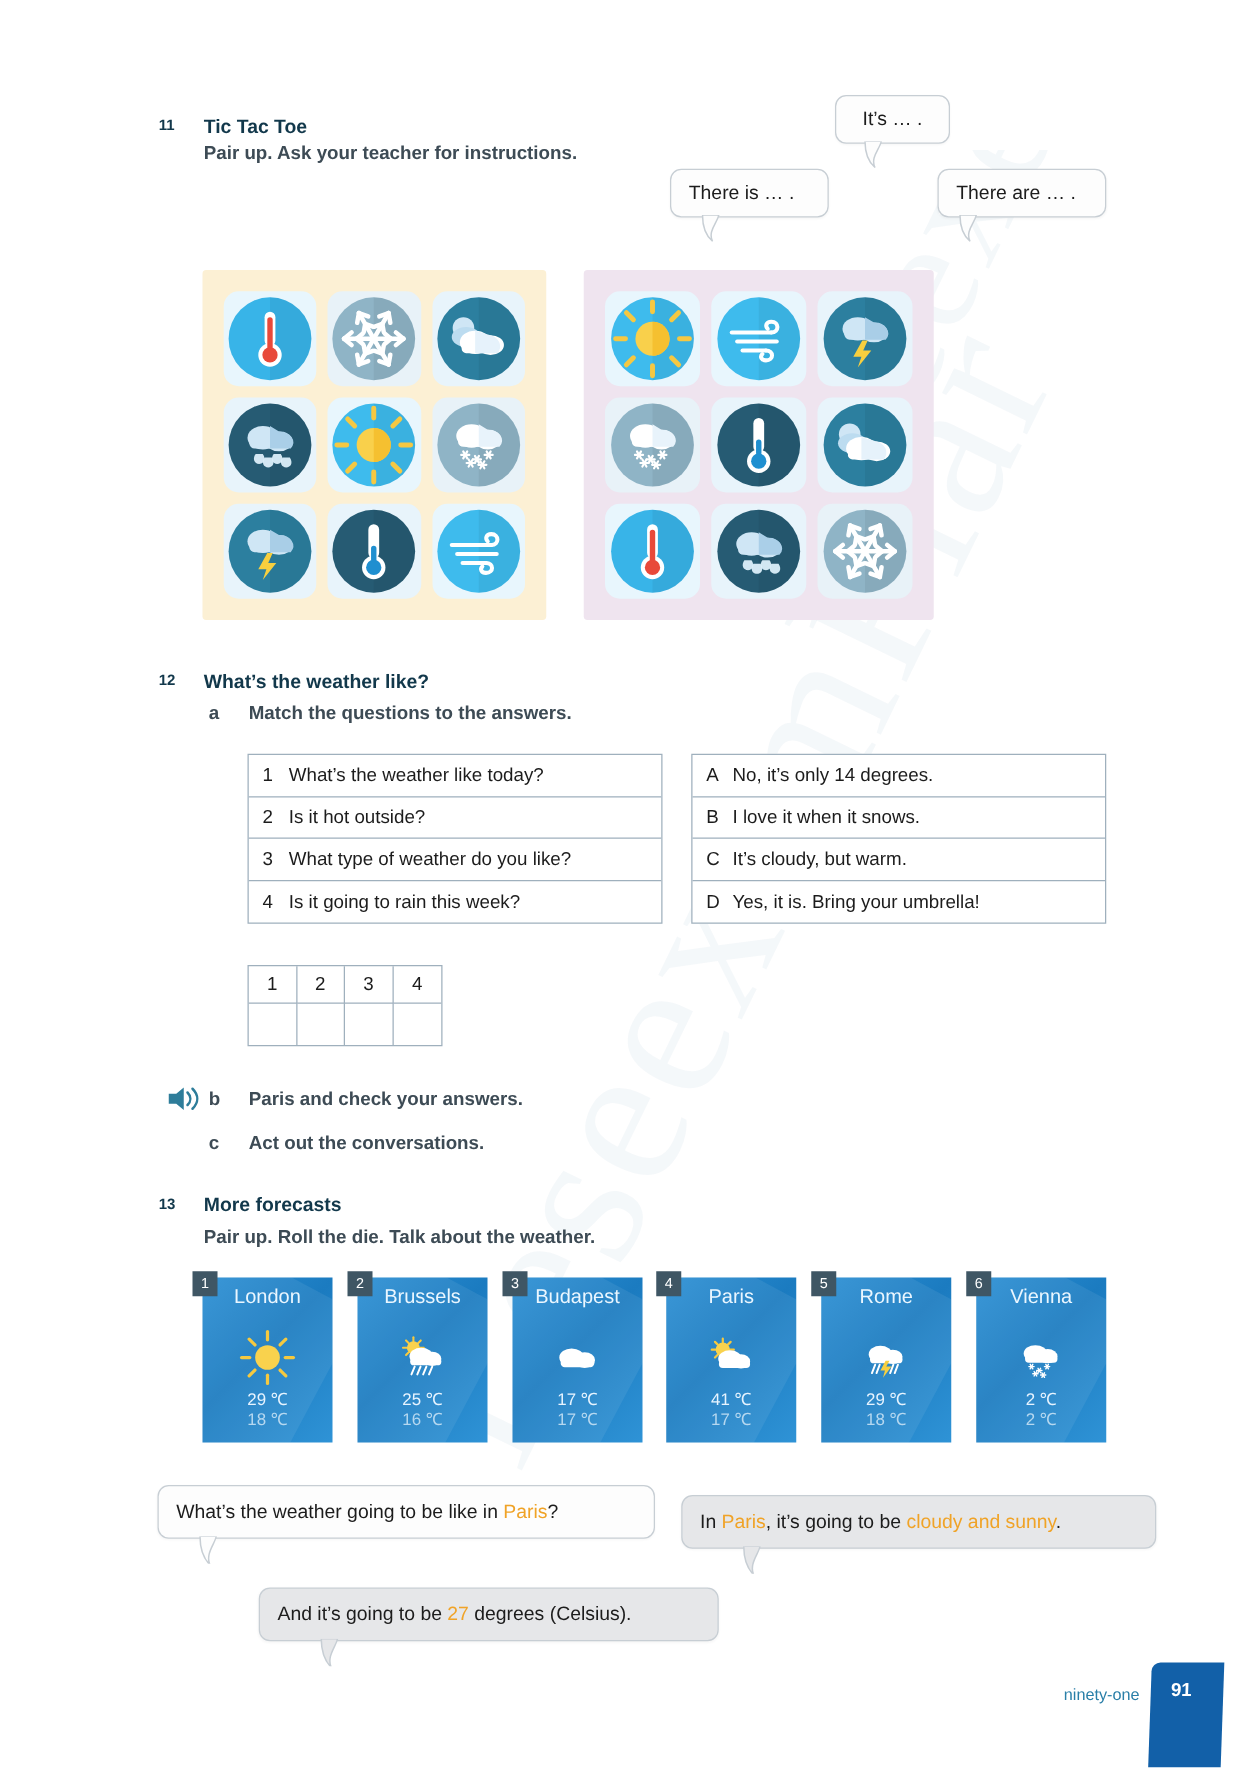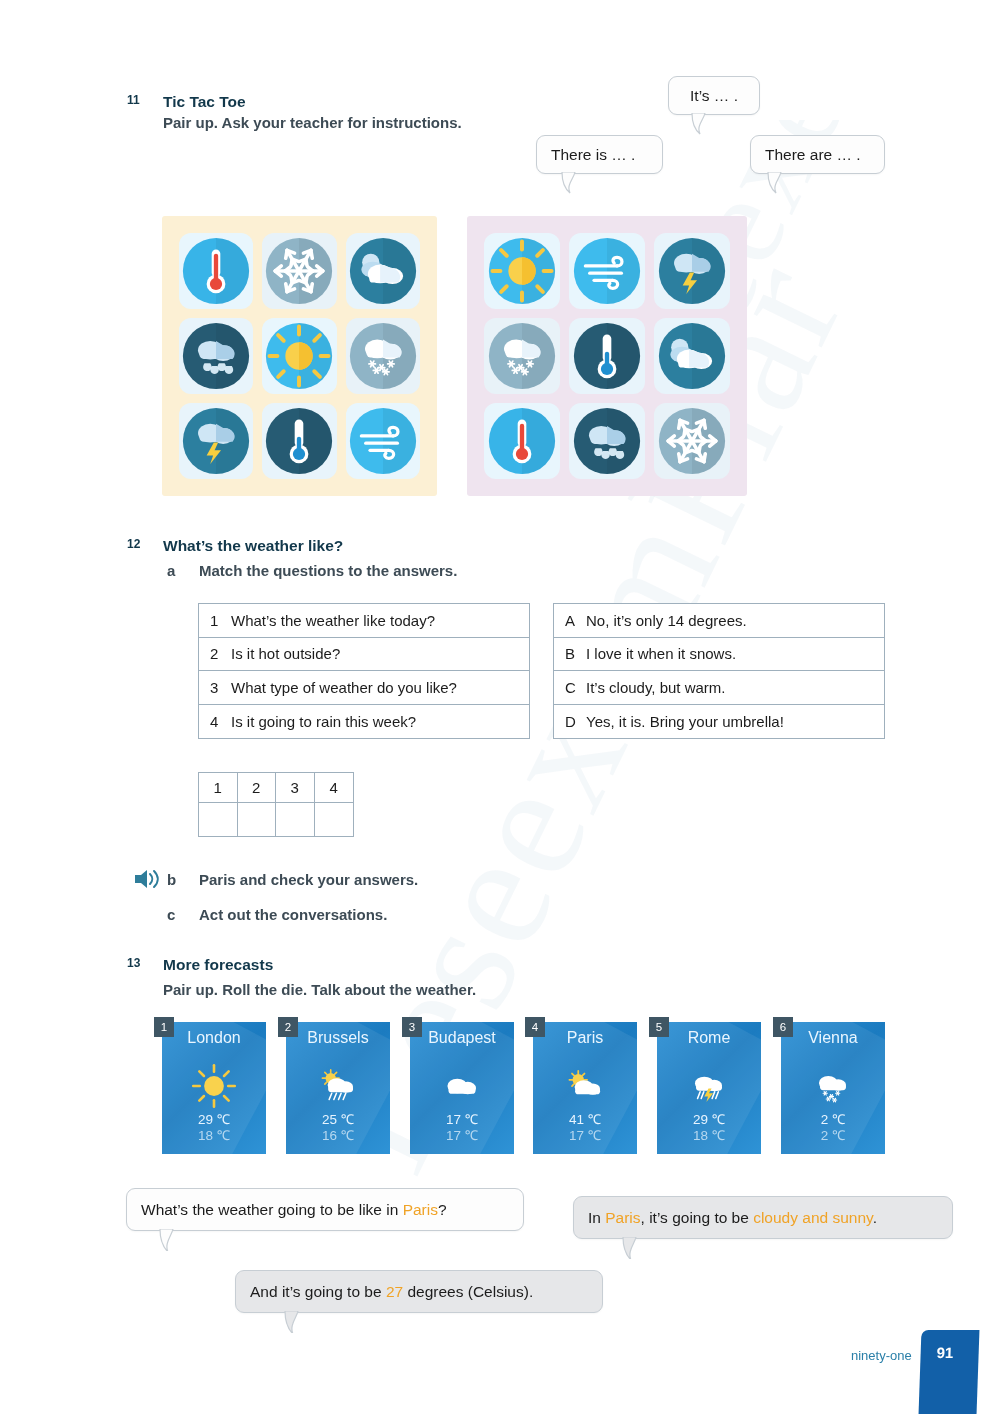--- a/index.html
+++ b/index.html
@@ -48,21 +48,21 @@
     position: absolute;
     border: 1.3px solid #c7ced4;
     border-radius: 9px;
     background: #fdfdfd;
     font-size: 15.5px;
     color: #1c1c1c;
     display: flex; align-items: center;
     padding: 0 14px;
     box-shadow: 0 1px 2px rgba(0,0,0,0.04);
   }
-  .bubble.grey { background: #e6e7e9; margin-left: 28px; }
+  .bubble.grey { background: #e6e7e9; }
   .bubble .tail, .bubble .tail2 {
     position: absolute; width: 16px; height: 22px;
     bottom: -21px; left: 24px;
     overflow: hidden;
   }
   .bubble .tail svg { display: block; }
   .hl { color: #f0a327; }
 
   
   .ttt {

